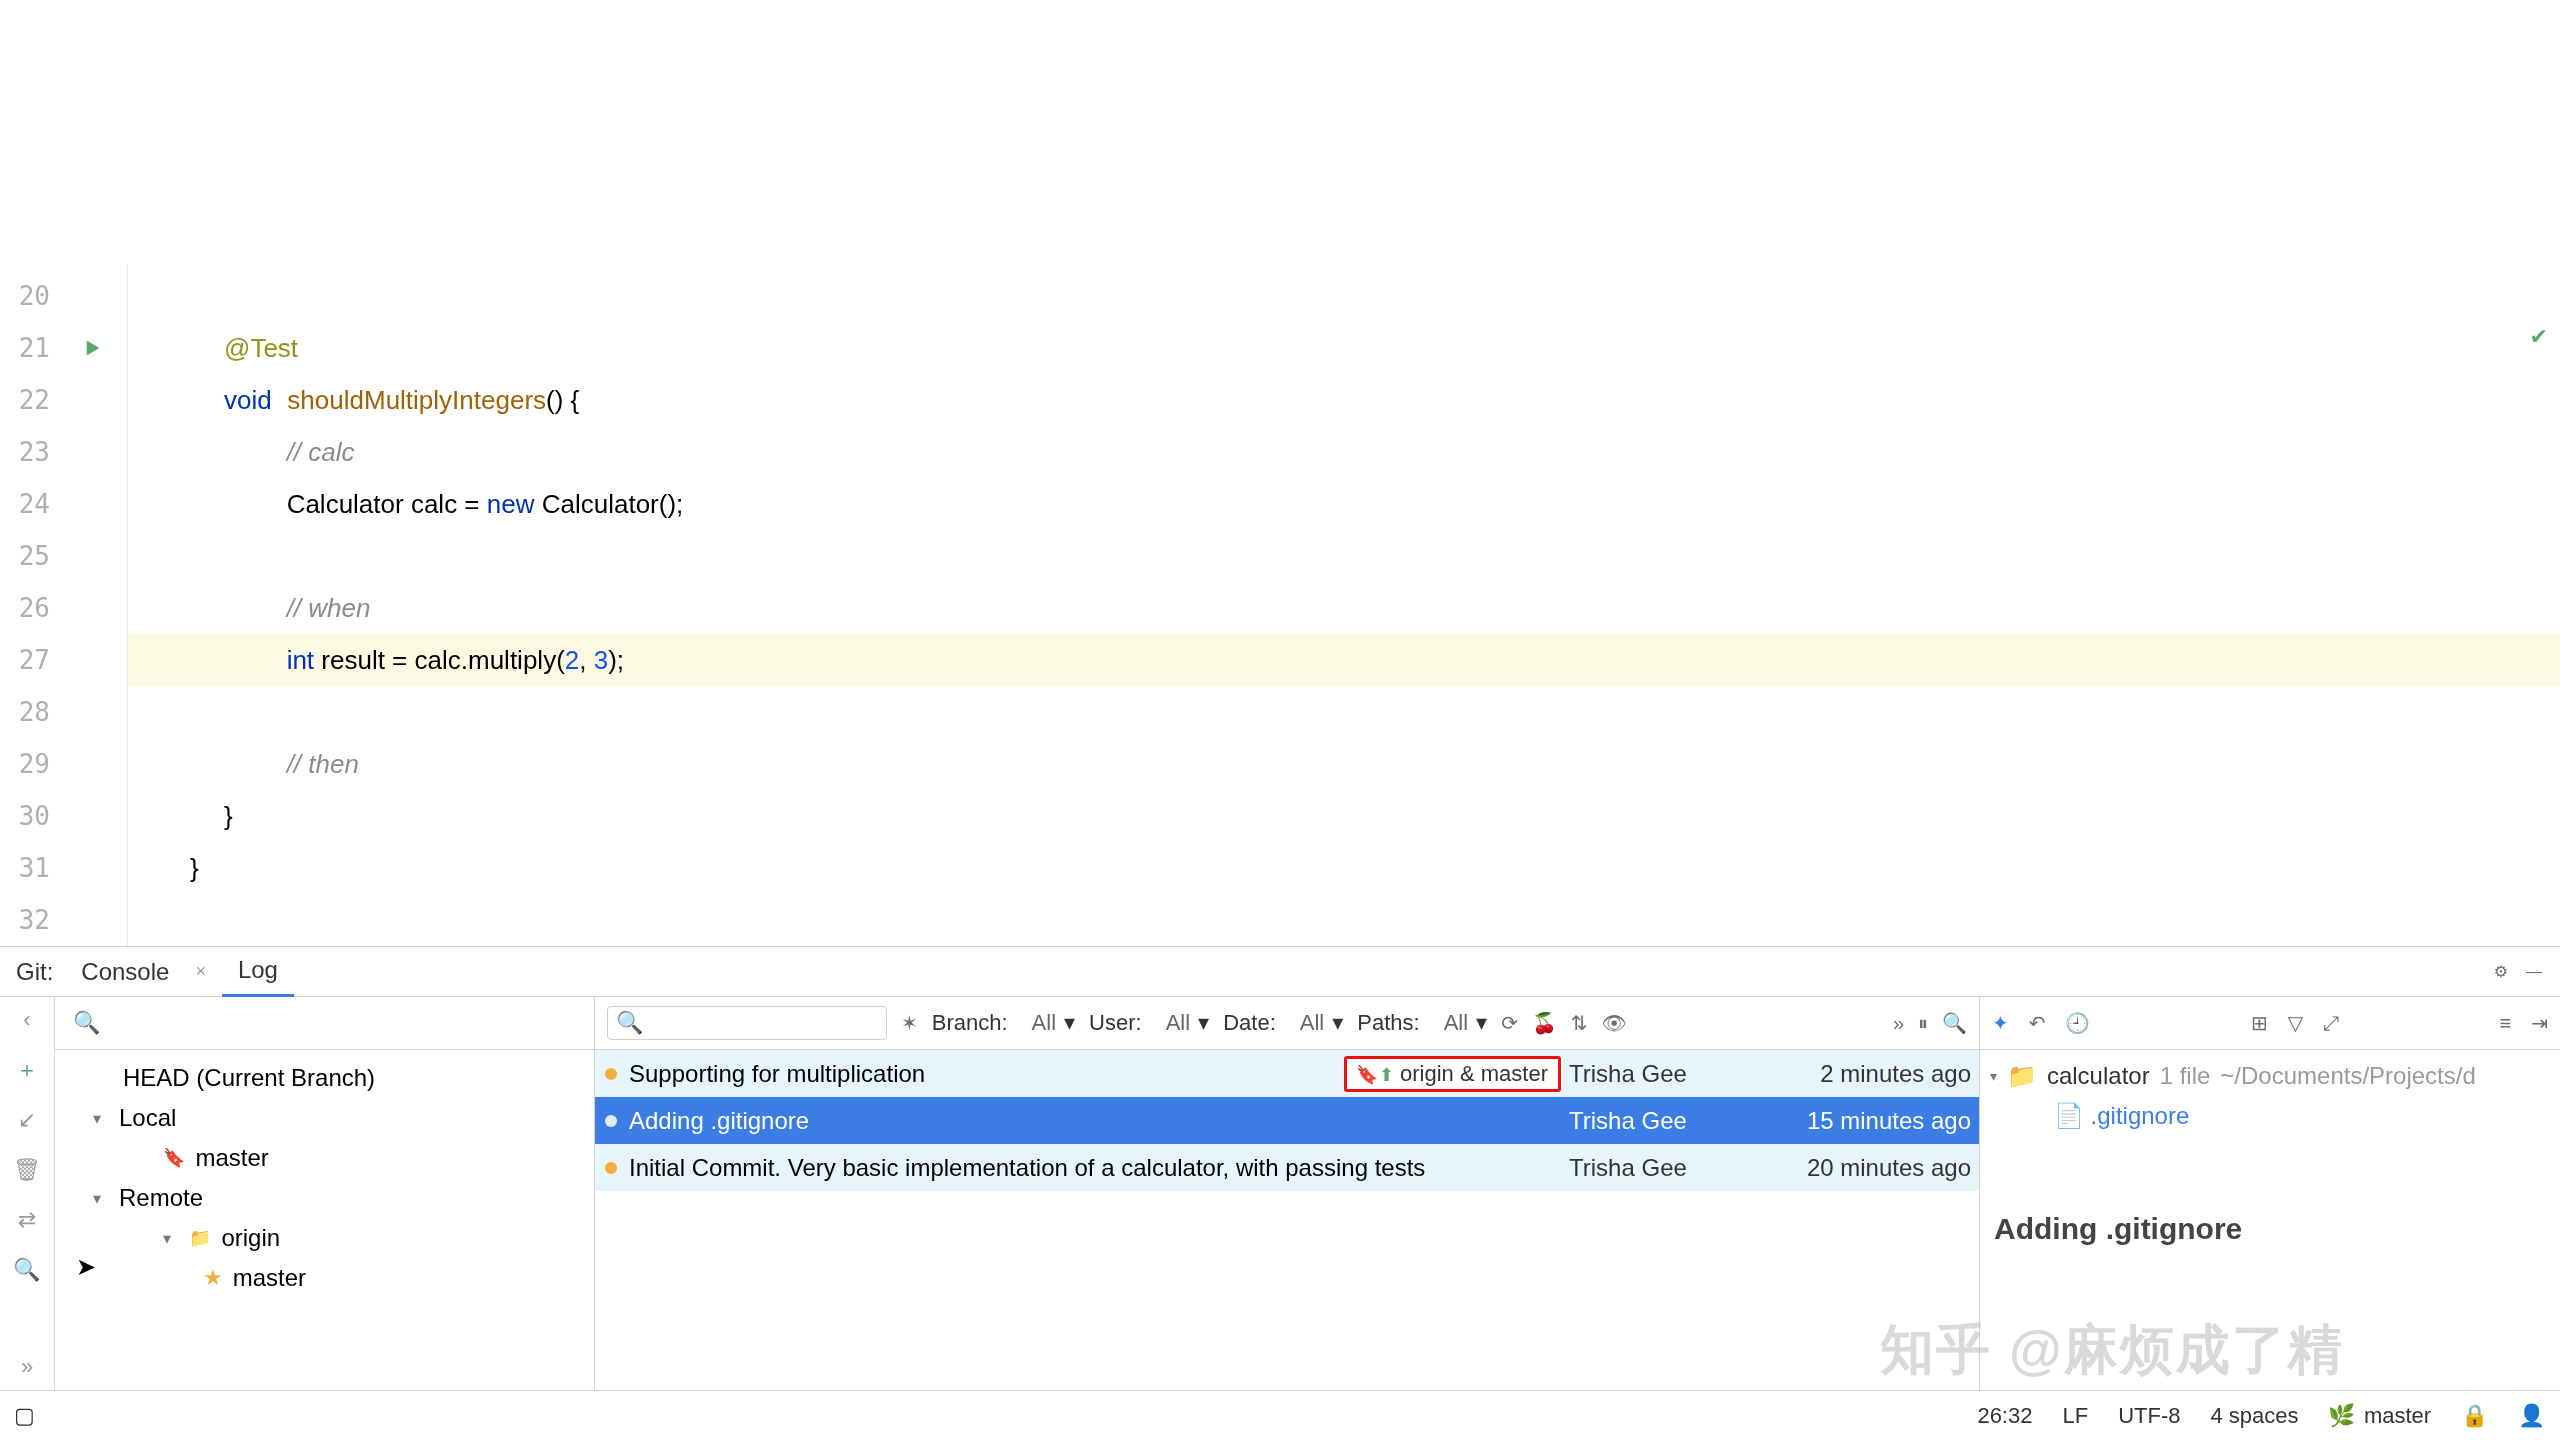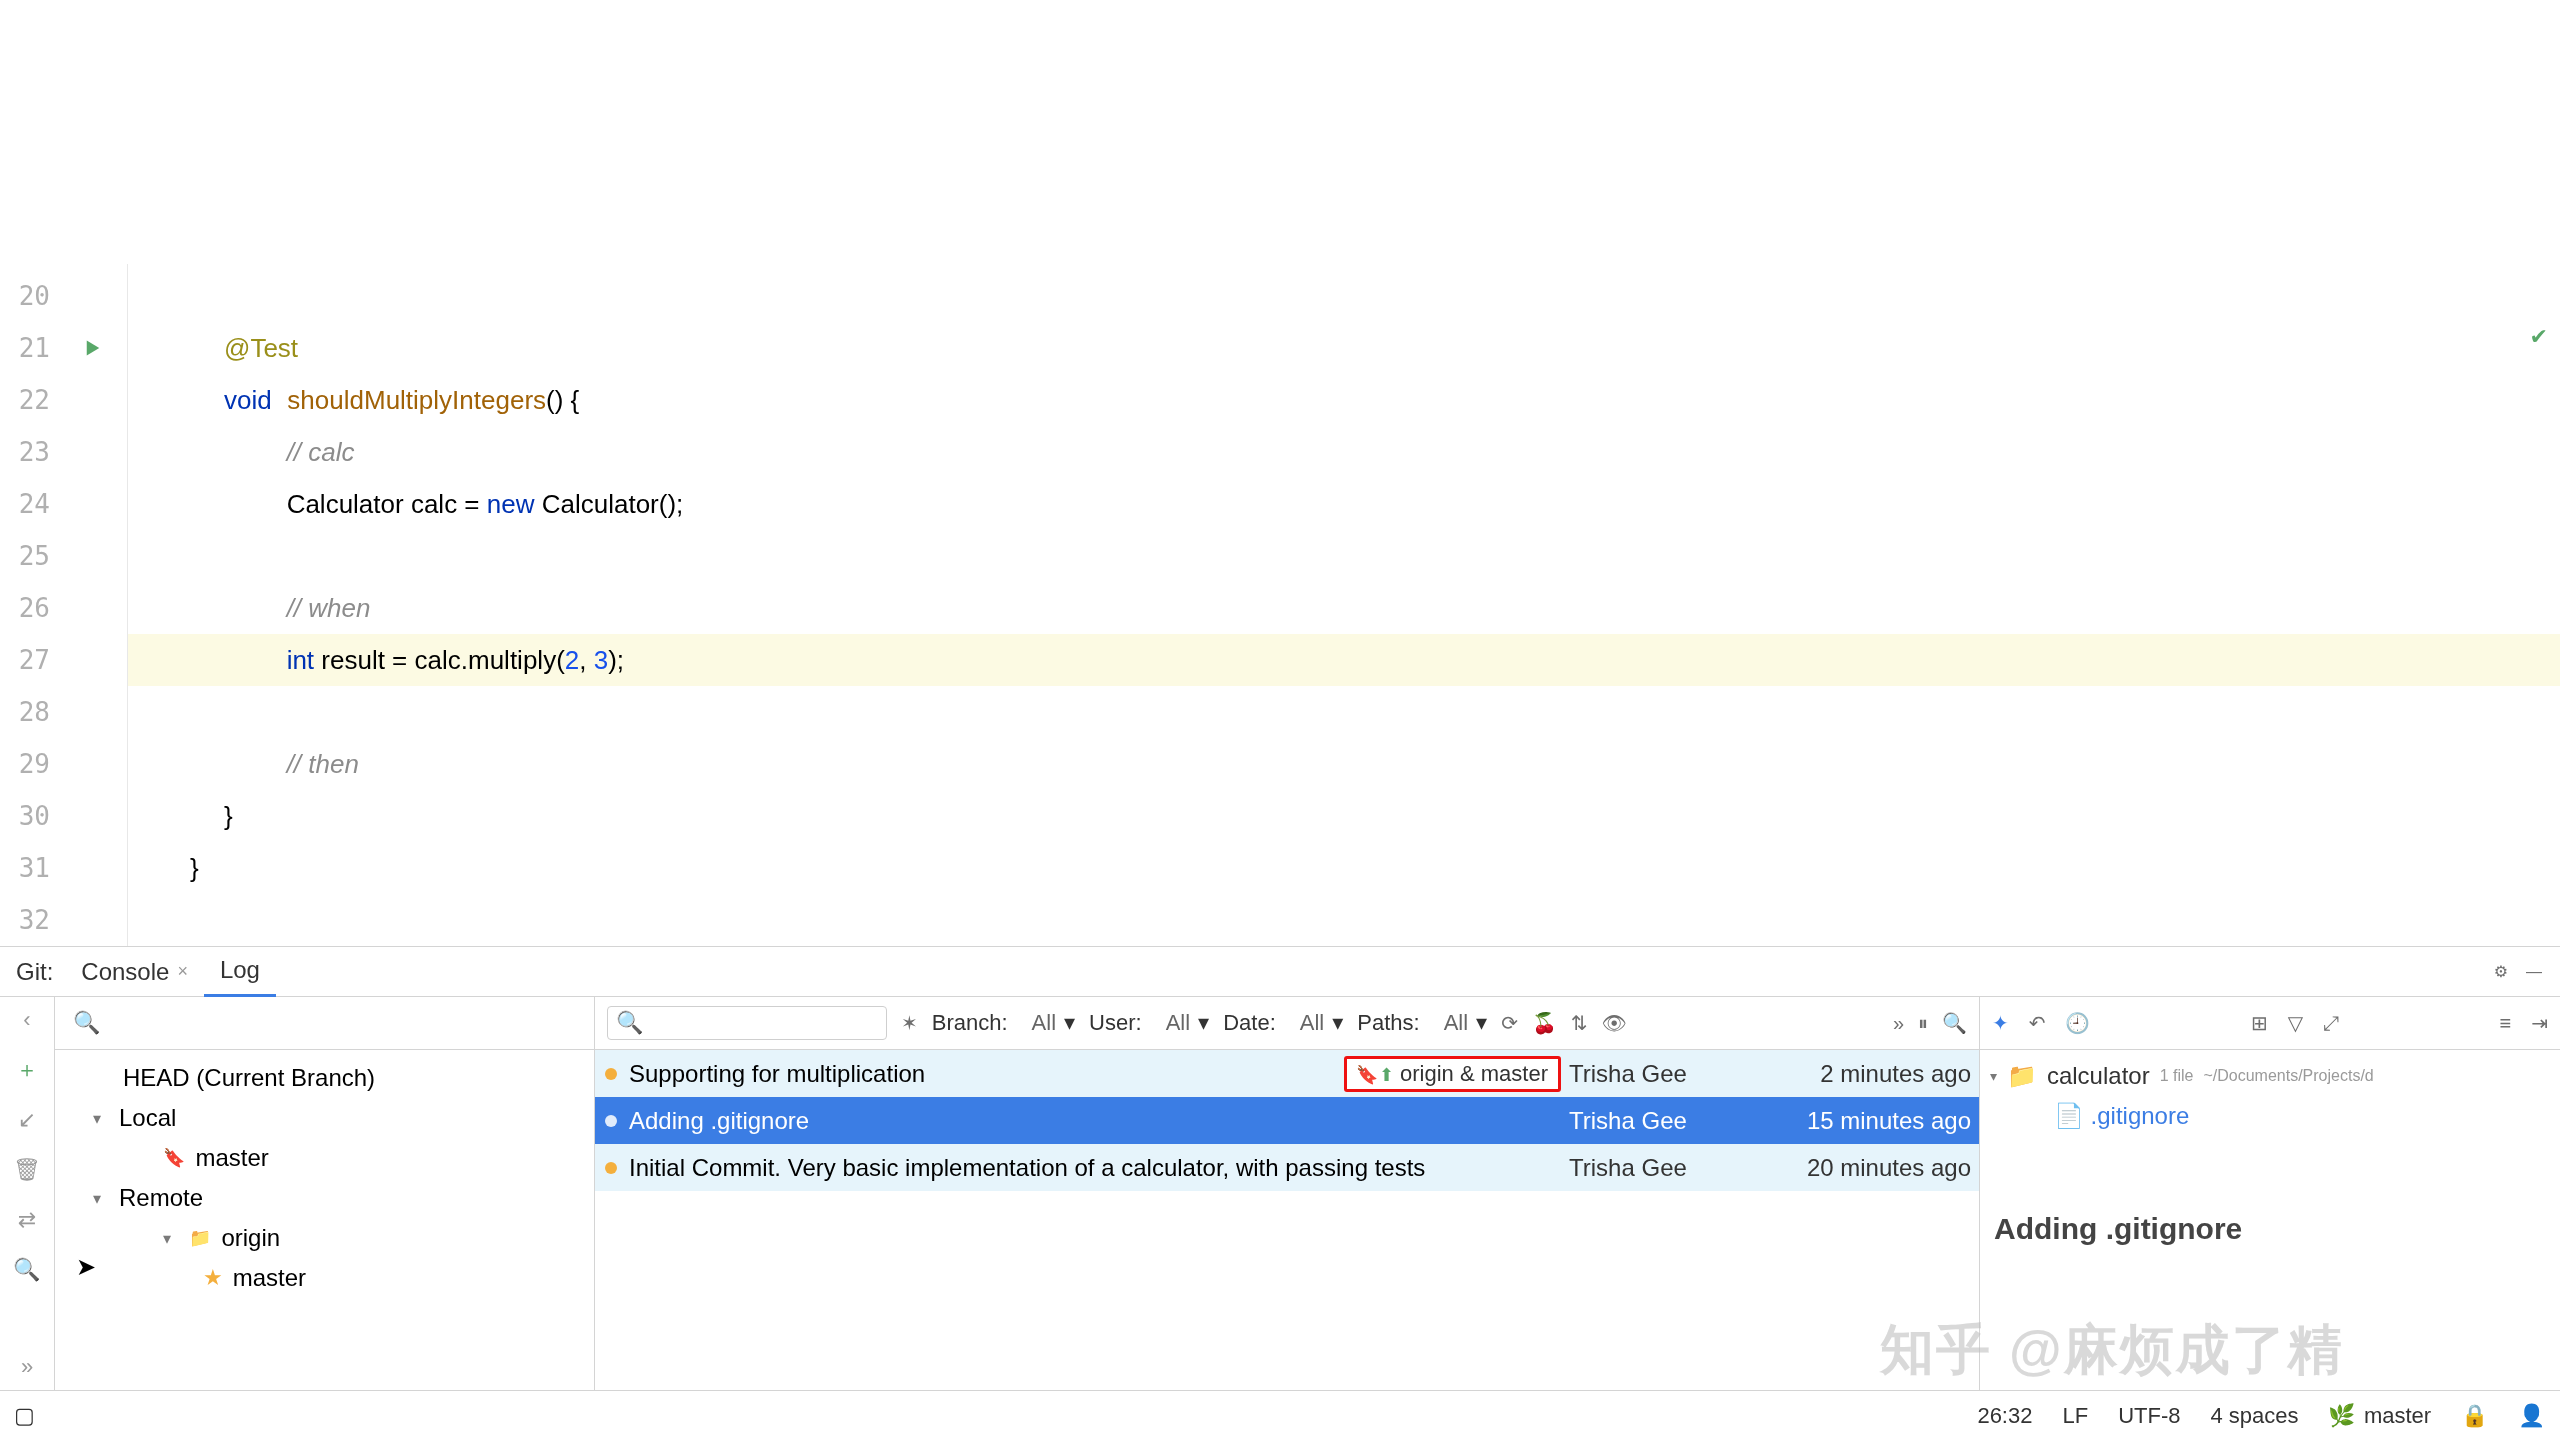--- a/index.html
+++ b/index.html
@@ -56,21 +56,21 @@
 .status-check { position: absolute; top: 8px; right: 12px; color: #59a869; font-size: 22px; }
 
 .git-tabs {
   height: 50px;
   display: flex;
   align-items: center;
   border-bottom: 1px solid #d4d4d4;
   padding-left: 4px;
 }
 .git-tabs .lbl { font-size: 24px; color: #333; padding: 0 12px; }
-.tab { font-size: 24px; color: #333; padding: 10px 16px; display: flex; align-items: center; gap: 8px; }
+.tab { font-size: 24px; color: #333; padding: 10px 16px; display: flex; align-items: center; gap: 26px; }
 .tab .x { font-size: 18px; color: #999; }
 .tab-active { border-bottom: 3px solid #3b7de4; }
 .grow { flex: 1; }
 .gear-r { padding-right: 18px; color: #6e6e6e; }
 
 .git-body { display: flex; height: 393px; }
 .git-left-bar {
   width: 55px;
   border-right: 1px solid #d4d4d4;
   display: flex;
@@ -130,21 +130,21 @@
 .gd-top {
   height:53px; border-bottom:1px solid #d4d4d4; display:flex; align-items:center; gap:20px;
   padding: 0 12px; color:#6e6e6e; font-size:20px;
 }
 .gd-top .grow2 { flex:1; }
 .gd-files { padding: 6px 10px; font-size:24px; }
 .gd-row { display:flex; align-items:center; gap:10px; height:40px; }
 .gd-chev { color:#7a7a7a; font-size:14px; }
 .gd-fold { color:#7a9ec2; }
 .gd-proj { color:#333; }
-.gd-meta { color:#9a9a9a; font-size:16px; }
+.gd-meta { color:#9a9a9a; font-size:24px; }
 .gd-file { color:#3b7de4; padding-left: 64px; }
 .gd-commitmsg { font-size:30px; font-weight:600; padding-left:14px; margin-top:70px; color:#444; }
 
 .statusbar {
   height: 50px; border-top:1px solid #d4d4d4;
   display:flex; align-items:center; font-size:22px; color:#333;
   padding: 0 14px; gap: 30px;
 }
 .statusbar .sgrow { flex:1; }
 .sb-item { display:flex; align-items:center; gap:8px; }

